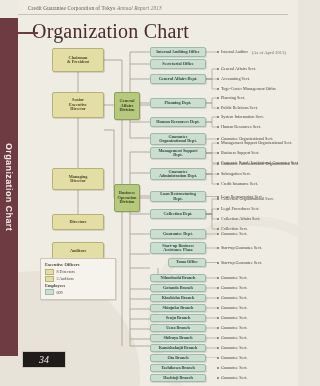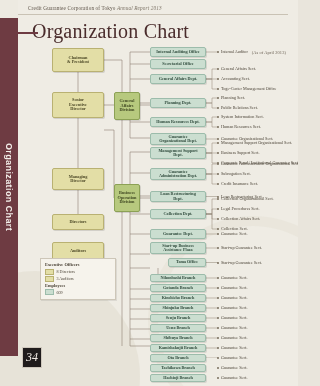--- a/index.html
+++ b/index.html
@@ -36,21 +36,21 @@
     transform:translate(-50%,-50%) rotate(90deg);
     transform-origin:center;
     white-space:nowrap;color:#f3eee9;
     font-family:"Liberation Sans",sans-serif;
     font-weight:bold;font-size:9px;letter-spacing:.4px;
   }
   .page-num{
     position:absolute;left:22px;bottom:18px;
     background:#201c1c;color:#efe9e2;
     font-family:"Liberation Serif",serif;font-style:italic;
-    font-size:12px;padding:2px 3px;z-index:7;border:1px solid #cfc8bd;
+    font-size:10px;padding:2px 16px;z-index:7;border:1px solid #cfc8bd;
   }
   
   .runhead{
     position:absolute;left:28px;top:5px;z-index:5;
     font-size:5.2px;color:#5d5348;white-space:nowrap;letter-spacing:.15px;
   }
   .runhead .ital{font-style:italic;color:#7d7366;}
   .rule{
     position:absolute;left:18px;top:14px;right:10px;height:1px;
     background:#c9c2b4;z-index:5;

